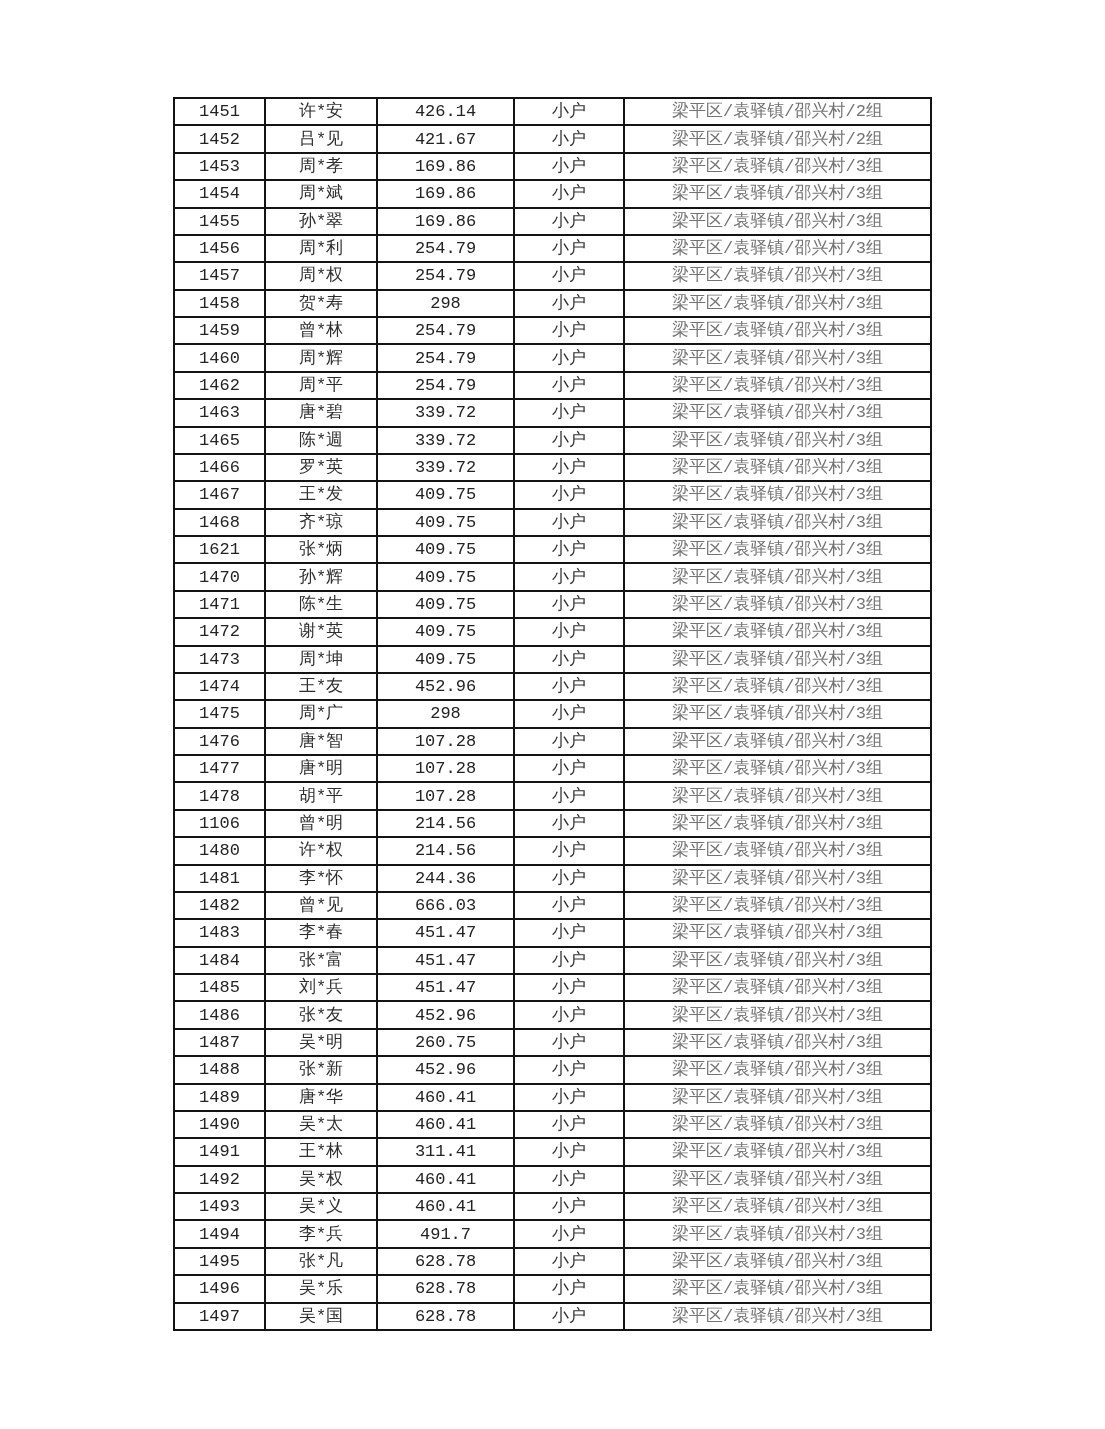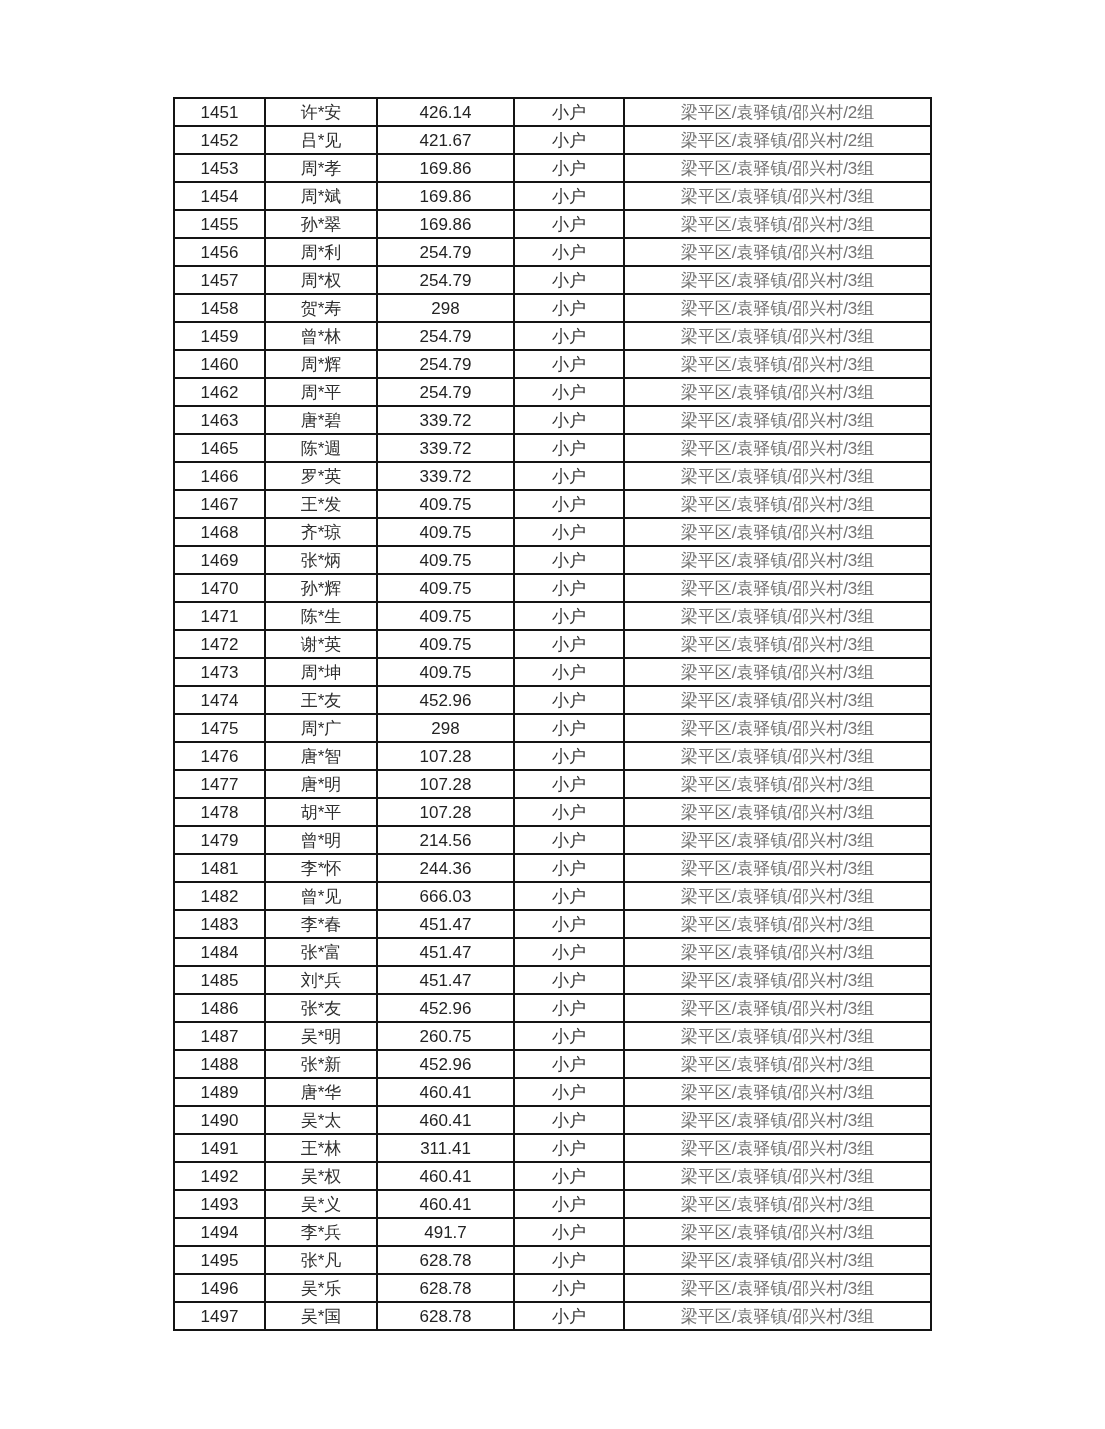--- a/index.html
+++ b/index.html
@@ -11,20 +11,21 @@
     width: 1105px;
     height: 1429px;
     position: relative;
     font-family: "Liberation Sans", "DejaVu Sans", sans-serif;
     color: #1f1f1f;
   }
   .page {
     position: absolute;
     inset: 0;
     background: #ffffff;
+    font-family: Liberation Mono, monospace;
   }
   table.data-table {
     position: absolute;
     left: 173px;
     top: 97px;
     width: 757px;
     height: 1234px;
     border-collapse: collapse;
     table-layout: fixed;
   }
@@ -190,21 +191,21 @@
 
   <tr>
     <td class="cell-id">1468</td>
     <td class="cell-name">齐*琼</td>
     <td class="cell-area">409.75</td>
     <td class="cell-type">小户</td>
     <td class="cell-location">梁平区/袁驿镇/邵兴村/3组</td>
   </tr>
 
   <tr>
-    <td class="cell-id">1469</td>
+    <td class="cell-id">1621</td>
     <td class="cell-name">张*炳</td>
     <td class="cell-area">409.75</td>
     <td class="cell-type">小户</td>
     <td class="cell-location">梁平区/袁驿镇/邵兴村/3组</td>
   </tr>
 
   <tr>
     <td class="cell-id">1470</td>
     <td class="cell-name">孙*辉</td>
     <td class="cell-area">409.75</td>
@@ -270,27 +271,34 @@
 
   <tr>
     <td class="cell-id">1478</td>
     <td class="cell-name">胡*平</td>
     <td class="cell-area">107.28</td>
     <td class="cell-type">小户</td>
     <td class="cell-location">梁平区/袁驿镇/邵兴村/3组</td>
   </tr>
 
   <tr>
-    <td class="cell-id">1479</td>
+    <td class="cell-id">1106</td>
     <td class="cell-name">曾*明</td>
     <td class="cell-area">214.56</td>
     <td class="cell-type">小户</td>
     <td class="cell-location">梁平区/袁驿镇/邵兴村/3组</td>
   </tr>
 
+  <tr>
+    <td class="cell-id">1480</td>
+    <td class="cell-name">许*权</td>
+    <td class="cell-area">214.56</td>
+    <td class="cell-type">小户</td>
+    <td class="cell-location">梁平区/袁驿镇/邵兴村/3组</td>
+  </tr>
 
   <tr>
     <td class="cell-id">1481</td>
     <td class="cell-name">李*怀</td>
     <td class="cell-area">244.36</td>
     <td class="cell-type">小户</td>
     <td class="cell-location">梁平区/袁驿镇/邵兴村/3组</td>
   </tr>
 
   <tr>

